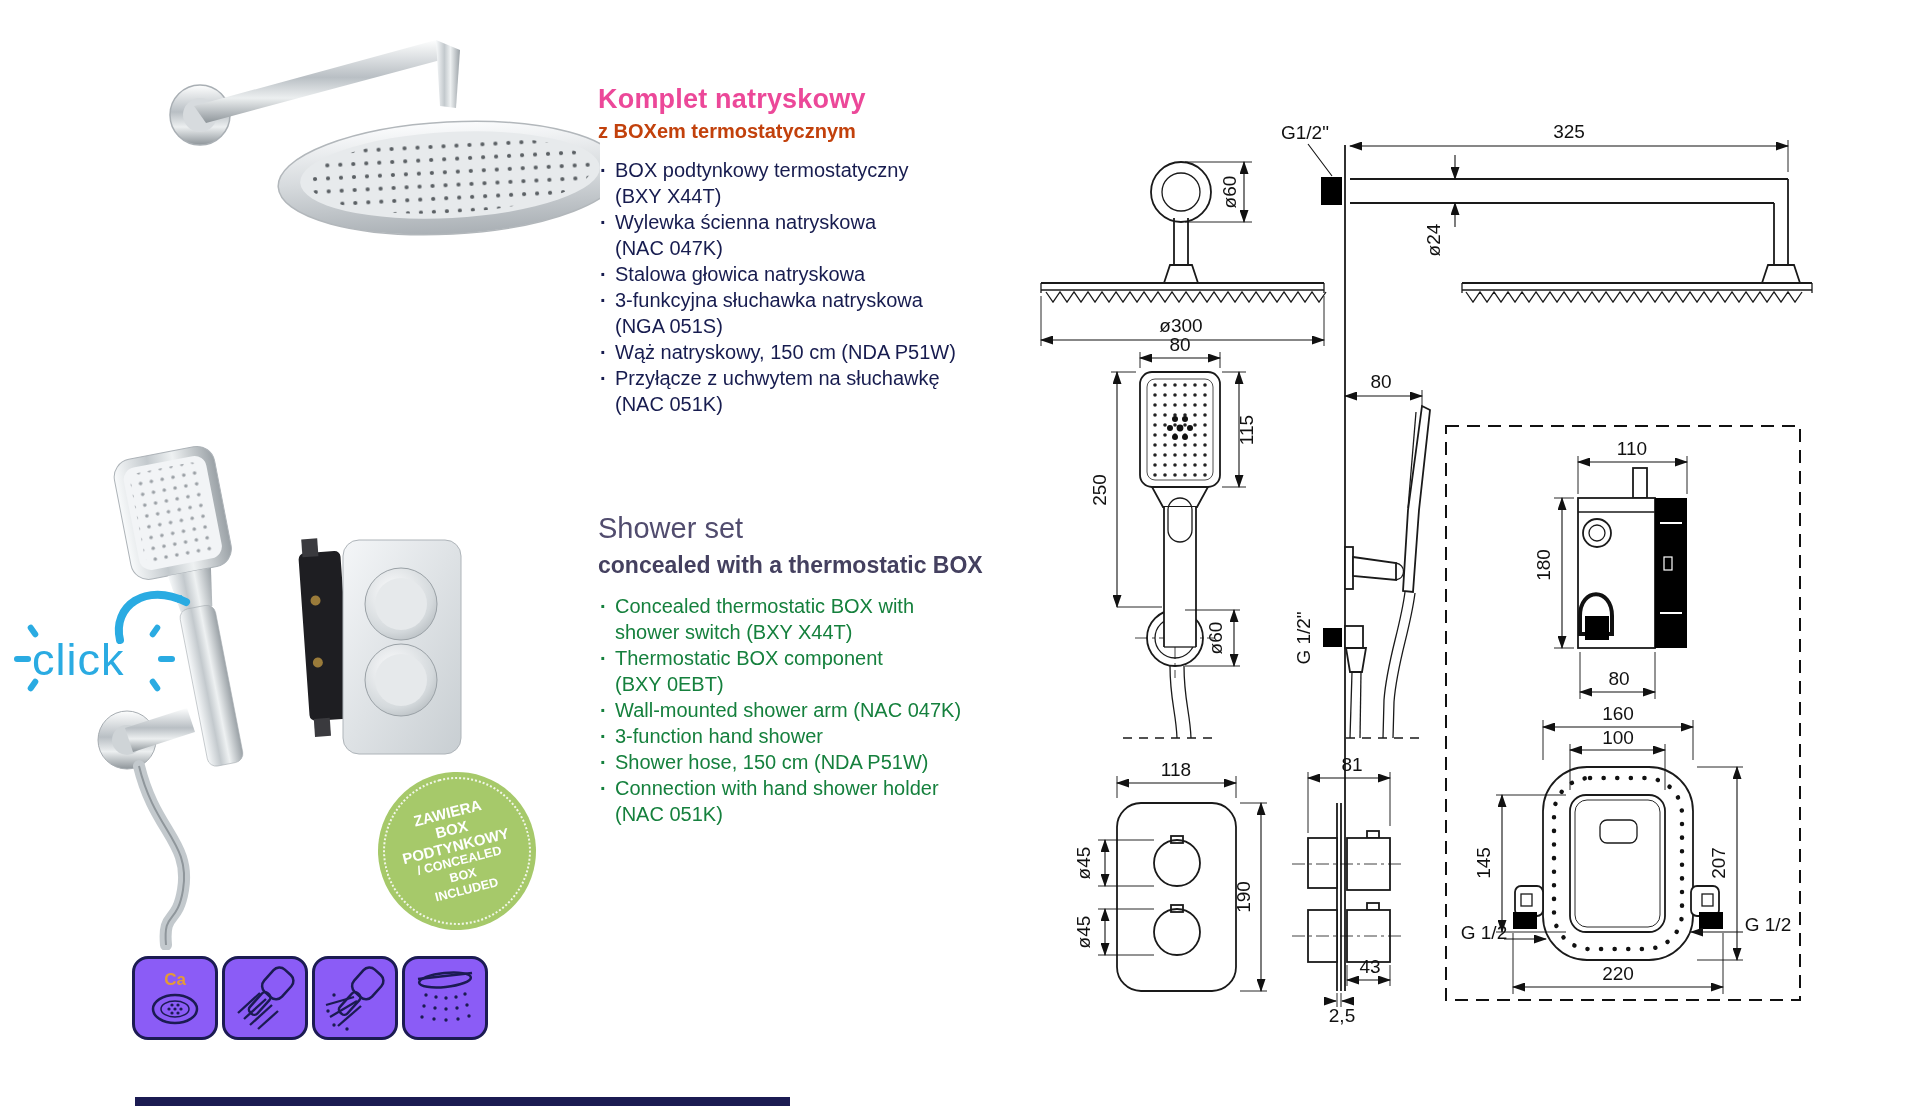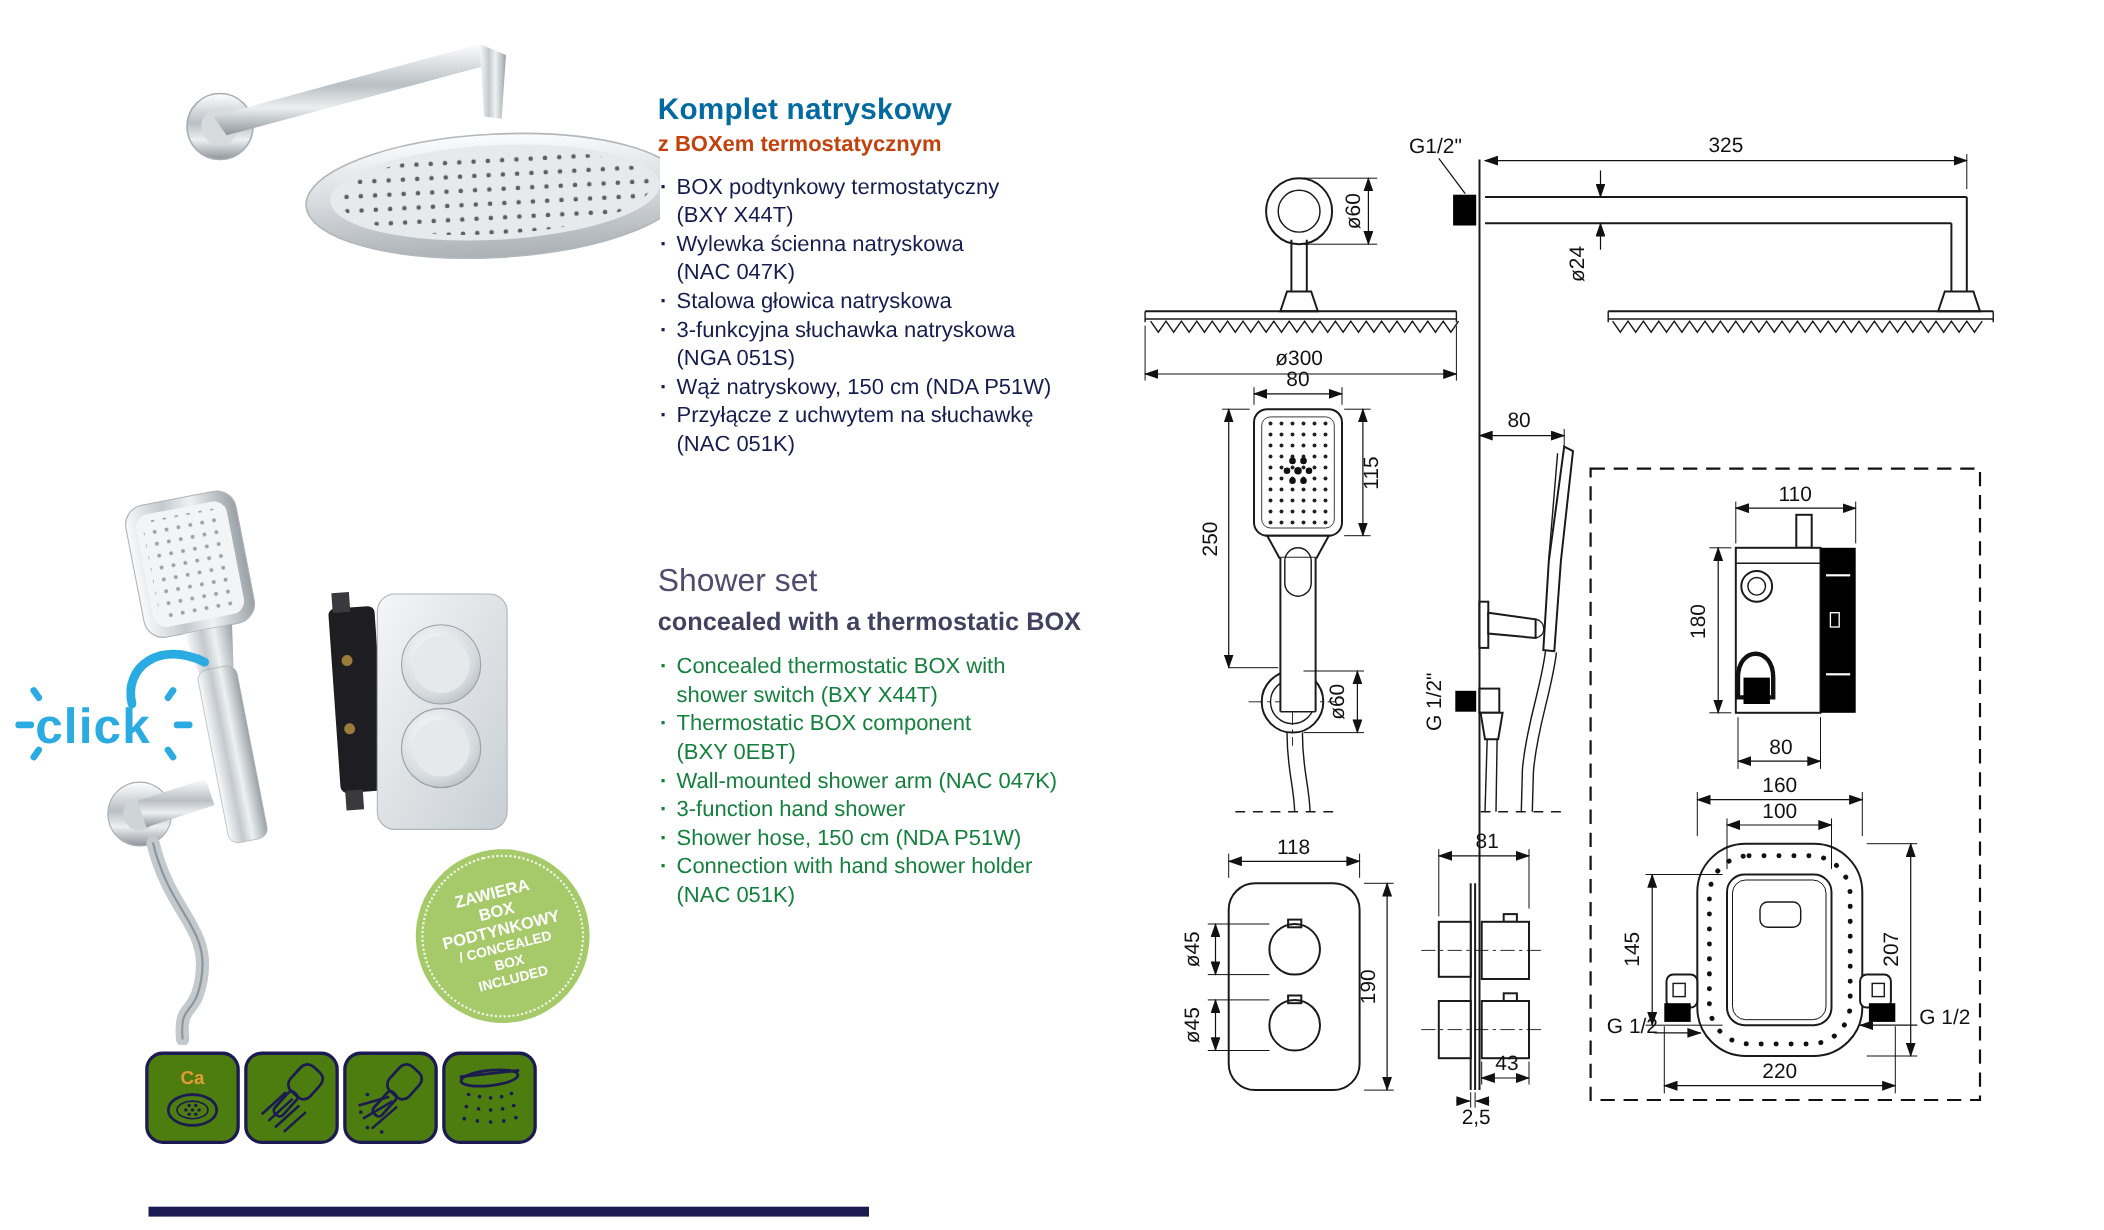--- a/index.html
+++ b/index.html
@@ -3,46 +3,46 @@
 <meta charset="utf-8">
 <style>
   html,body{margin:0;padding:0;background:#fff;}
   .page{position:relative;width:1913px;height:1118px;background:#fff;overflow:hidden;
         font-family:"Liberation Sans",sans-serif;color:#171c4f;}
   .abs{position:absolute;}
 
   
   .col-pl{left:598px;top:84px;width:400px;}
   .col-en{left:598px;top:512px;width:420px;}
-  .t-pl{font-size:27px;font-weight:800;color:#0369a1;letter-spacing:.2px;}
+  .t-pl{font-size:27px;font-weight:800;color:#ec4899;letter-spacing:.2px;}
   .s-pl{font-size:20px;font-weight:800;color:#c2410c;margin-top:5px;}
   .t-en{font-size:29px;font-weight:400;color:#514c6e;}
   .s-en{font-size:23px;font-weight:700;color:#44405f;margin-top:7px;}
   ul.blist{list-style:none;margin:14px 0 0 0;padding:0;font-size:20px;line-height:26px;}
   ul.blist li{position:relative;padding-left:17px;margin:0;}
   ul.blist li::before{content:"\00B7";position:absolute;left:2px;font-weight:700;}
   ul.blist .l2{display:block;}
   ul.blist .l2:empty{display:none;}
   .pl-list{color:#171c4f;}
   .en-list{color:#15803d;}
 
   
-  .click-word{left:32px;top:634px;font-size:45px;font-weight:700;color:#2aabe2;letter-spacing:1px;}
+  .click-word{left:32px;top:634px;font-size:45px;font-weight:400;color:#2aabe2;letter-spacing:1px;}
   .tick{position:absolute;background:#2aabe2;border-radius:3px;}
 
   
   .badge{left:378px;top:772px;width:158px;height:158px;border-radius:50%;background:#a6c96a;
          transform:rotate(-14deg);display:flex;align-items:center;justify-content:center;}
   .badge-inner{width:144px;height:144px;border-radius:50%;border:2px dotted rgba(255,255,255,.85);
          display:flex;flex-direction:column;align-items:center;justify-content:center;text-align:center;color:#fff;}
   .badge-inner .b1{font-size:15px;font-weight:800;line-height:17px;}
   .badge-inner .b2{font-size:12.5px;font-weight:700;line-height:15px;}
 
   
-  .tile{top:956px;width:80px;height:78px;border:3px solid #1b1b52;border-radius:16px;background:#4d7c0f;
+  .tile{top:956px;width:80px;height:78px;border:3px solid #1b1b52;border-radius:16px;background:#8b5cf6;
         display:flex;align-items:center;justify-content:center;}
 
   
   .bbar{left:135px;top:1097px;width:655px;height:9px;background:#1b1b52;}
 
   
   .o{stroke:#1a1a1a;stroke-width:1.8;fill:none;}
   .o2{stroke:#1a1a1a;stroke-width:1.3;fill:none;}
   .ow{stroke:#1a1a1a;stroke-width:1.8;fill:#fff;}
   .d{stroke:#111;stroke-width:1.1;fill:none;}

